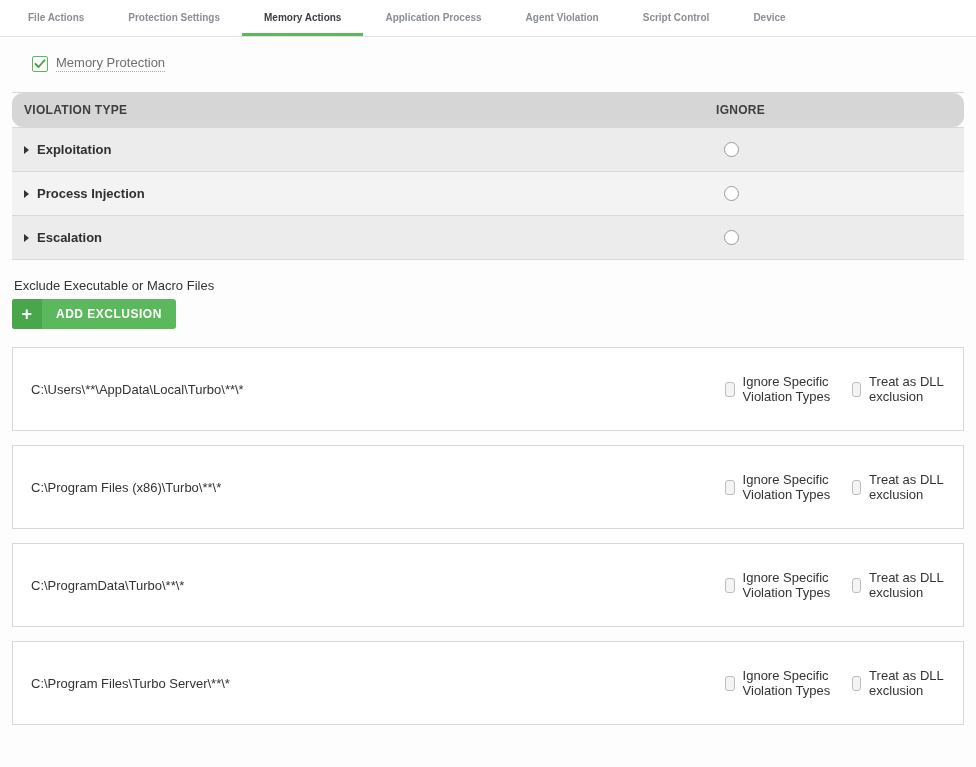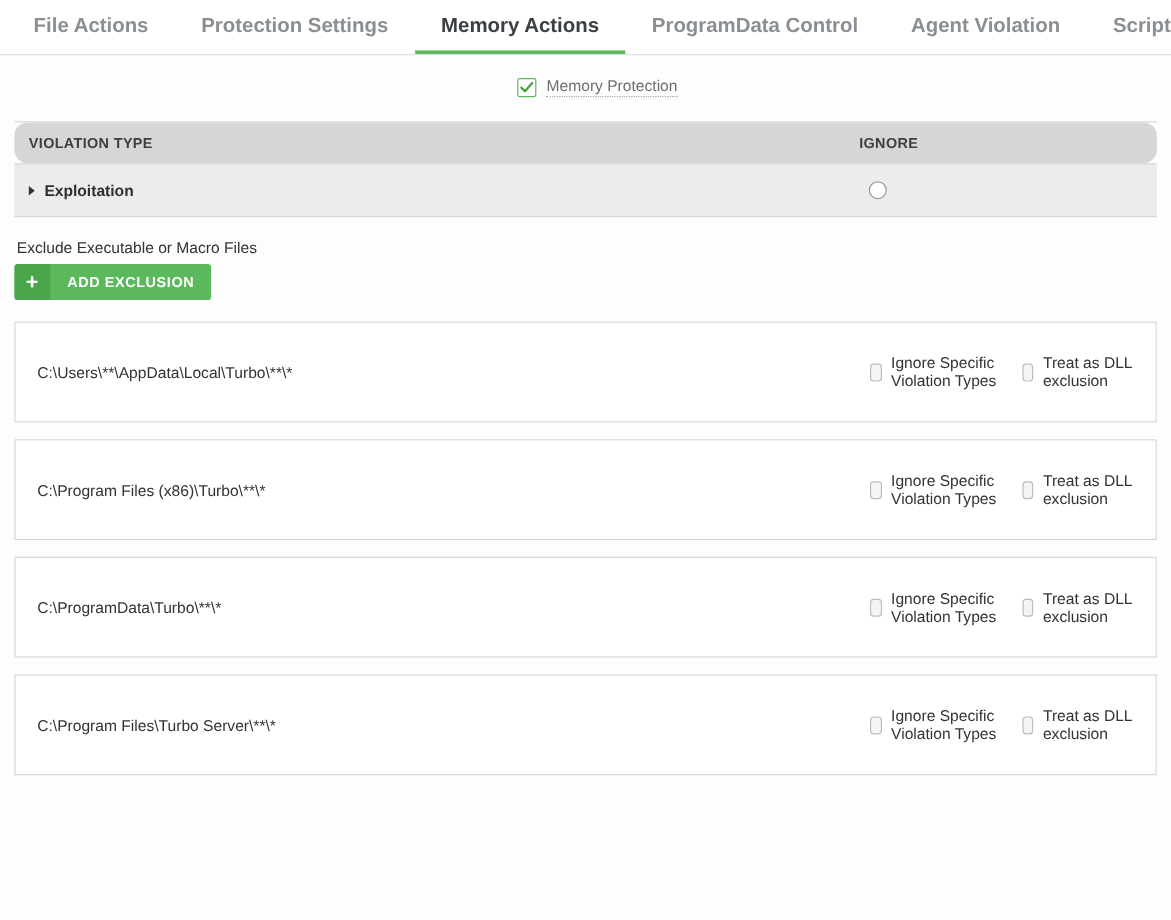--- a/index.html
+++ b/index.html
@@ -13,40 +13,39 @@
   }
   .tabs {
     display: flex;
     border-bottom: 1px solid #e0e0e0;
     padding: 0 6px;
     background: #fff;
   }
   .tab {
     padding: 12px 22px 10px 22px;
     font-weight: 600;
-    font-size: 17px;
+    font-size: 10px;
     color: #8a8f94;
     cursor: pointer;
     border-bottom: 3px solid transparent;
     white-space: nowrap;
   }
   .tab.active {
     color: #3a3f44;
     border-bottom: 3px solid #5cb85c;
   }
   .content {
     padding: 18px 12px 10px 12px;
   }
   .mem-prot {
     display: flex;
     align-items: center;
     gap: 8px;
     margin-bottom: 20px;
     margin-left: 20px;
-    justify-content: center;
   }
   .green-check {
     width: 16px;
     height: 16px;
     border: 1px solid #5cb85c;
     background: #fff;
     display: inline-flex;
     align-items: center;
     justify-content: center;
     border-radius: 2px;
@@ -184,21 +183,21 @@
     cursor: pointer;
   }
 </style>
 </head>
 <body>
 
 <div class="tabs">
   <div class="tab">File Actions</div>
   <div class="tab">Protection Settings</div>
   <div class="tab active">Memory Actions</div>
-  <div class="tab">ProgramData Control</div>
+  <div class="tab">Application Process</div>
   <div class="tab">Agent Violation</div>
   <div class="tab">Script Control</div>
   <div class="tab">Device</div>
 </div>
 
 <div class="content">
 
   <div class="mem-prot">
     <span class="green-check">
       <svg viewBox="0 0 16 16">
@@ -217,21 +216,39 @@
     <div class="vt-row">
       <div class="col-type">
         <span class="caret"></span>
         <span>Exploitation</span>
       </div>
       <div class="col-ignore">
         <span class="radio"></span>
       </div>
     </div>
 
-
+    <div class="vt-row">
+      <div class="col-type">
+        <span class="caret"></span>
+        <span>Process Injection</span>
+      </div>
+      <div class="col-ignore">
+        <span class="radio"></span>
+      </div>
+    </div>
+
+    <div class="vt-row">
+      <div class="col-type">
+        <span class="caret"></span>
+        <span>Escalation</span>
+      </div>
+      <div class="col-ignore">
+        <span class="radio"></span>
+      </div>
+    </div>
   </div>
 
   <div class="exclude-label">Exclude Executable or Macro Files</div>
 
   <button class="add-btn">
     <span class="plus">+</span>
     <span class="txt">ADD EXCLUSION</span>
   </button>
 
   <div class="exclusion-list">

